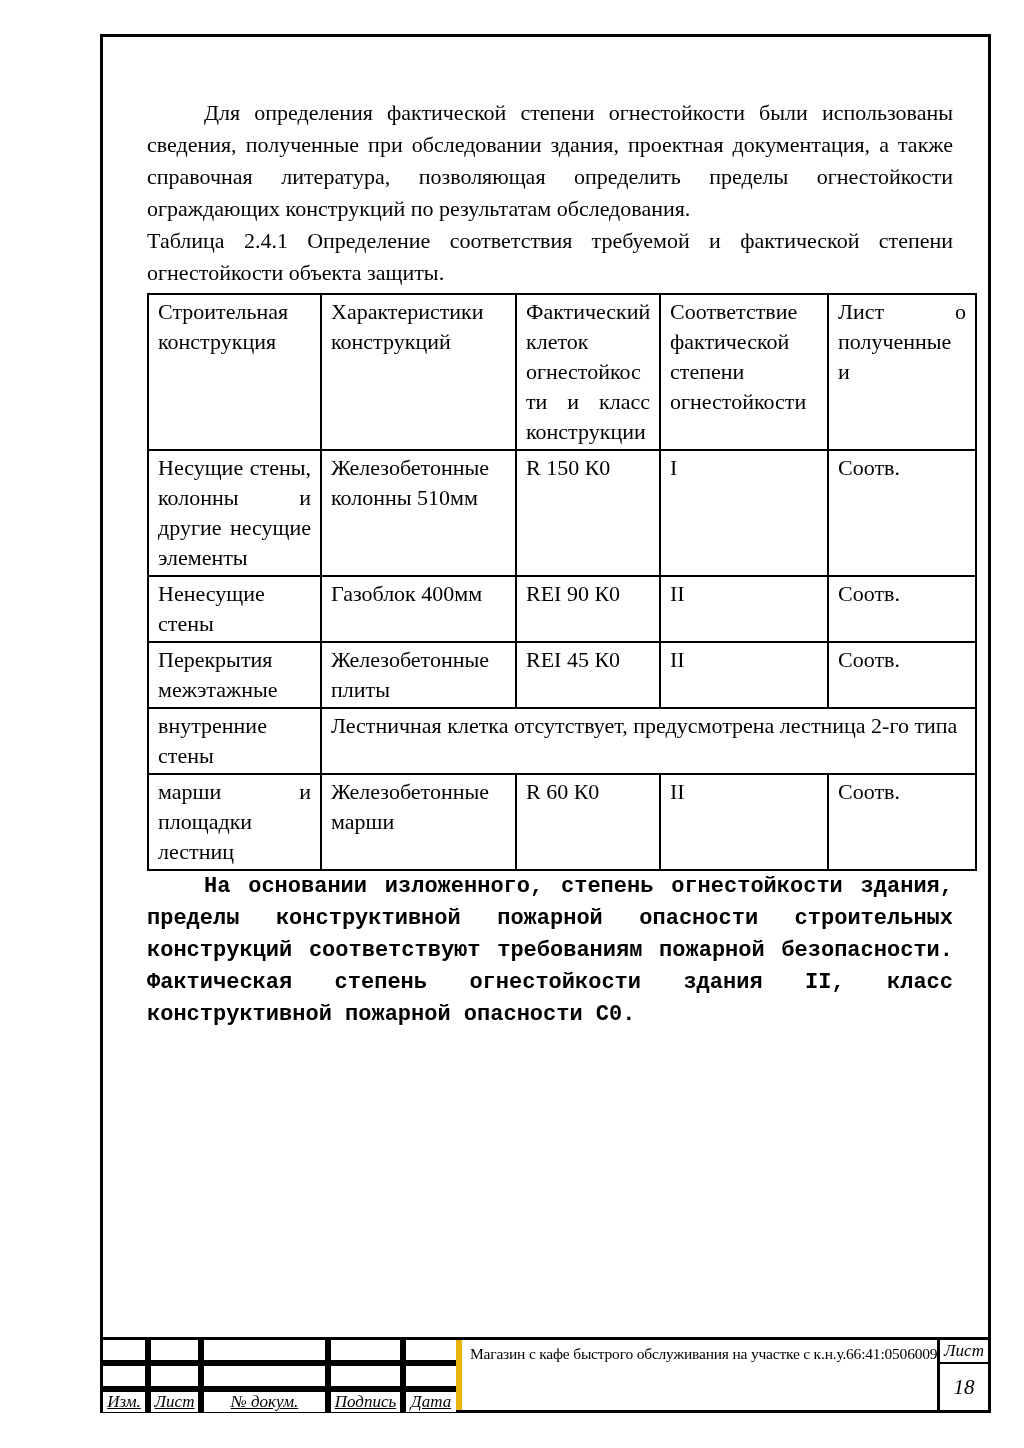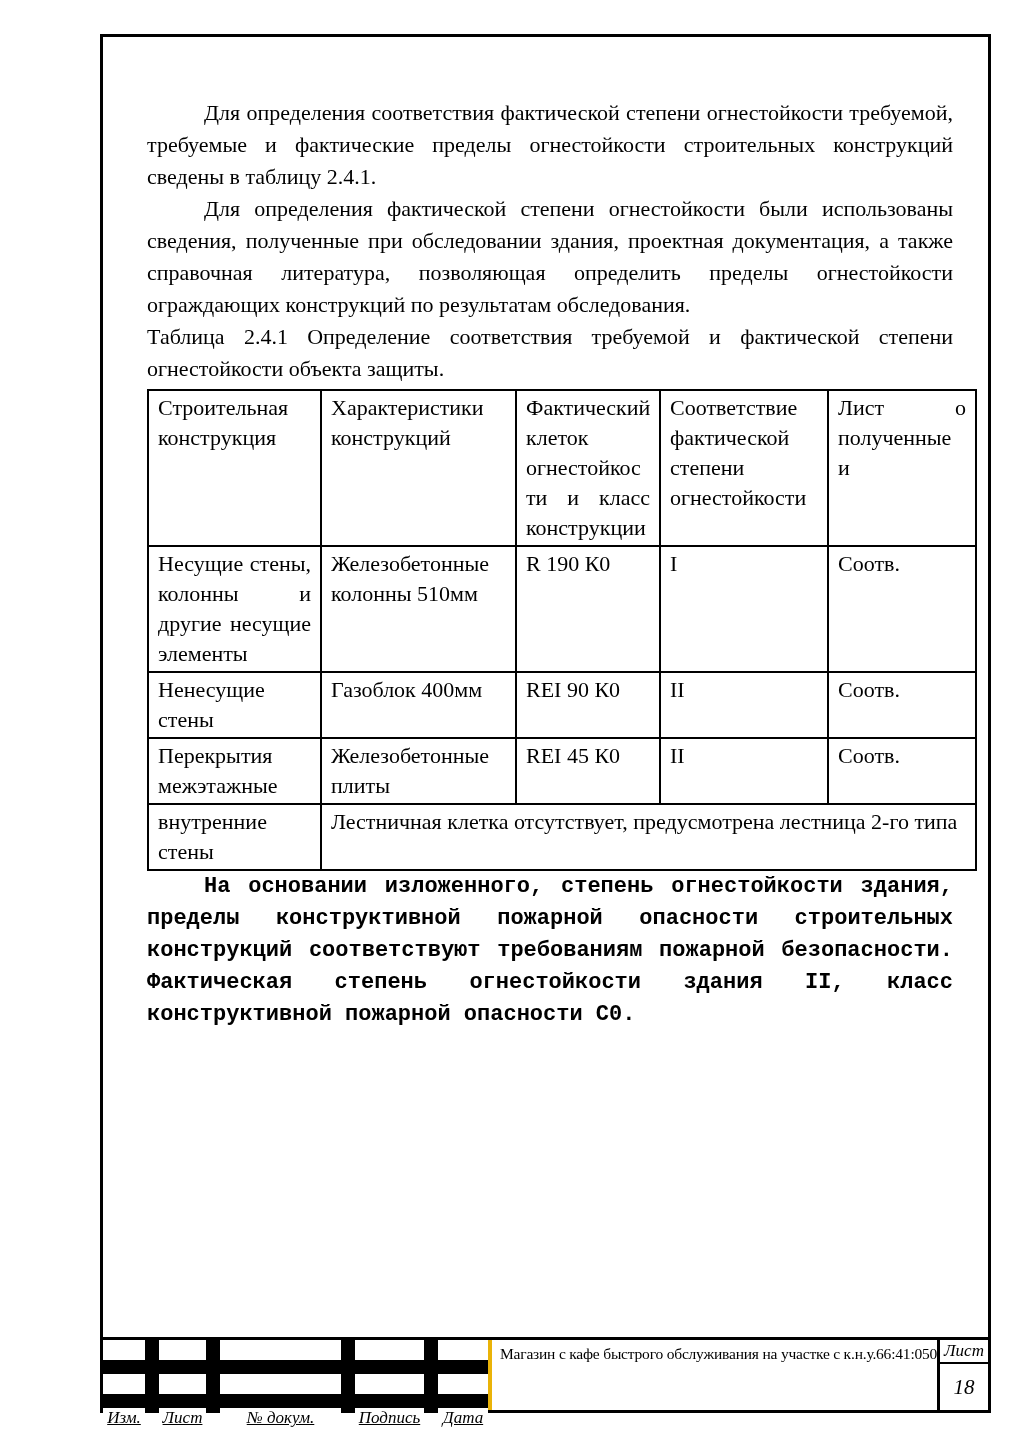--- a/index.html
+++ b/index.html
@@ -43,21 +43,21 @@
   
   .titleblock{
     position:absolute;left:0;right:0;bottom:0;height:73px;
     border-top:3px solid #000;box-sizing:border-box;
     display:flex;background:#fff;
   }
   .tb-left{
     background:#000;display:grid;
     grid-template-columns:42px 47px 121px 69px 50px;
     grid-template-rows:20px 20px auto;
-    gap:14px;border-right:4px solid #eab308;box-sizing:border-box;text-decoration:underline;
+    gap:6px;border-right:6px solid #eab308;box-sizing:border-box;text-decoration:underline;
   }
   .tb-left .c{background:#fff;}
   .tb-left .lab{
     display:flex;align-items:center;justify-content:center;
     font-style:italic;font-size:17px;
   }
   .tb-title{
     flex:1;border-right:3px solid #000;box-sizing:border-box;
     padding:5px 4px 0 8px;font-size:15.5px;letter-spacing:-0.2px;
     white-space:nowrap;overflow:hidden;
@@ -73,21 +73,20 @@
   .tb-right .sheet-num{
     flex:1;display:flex;align-items:center;justify-content:center;
     font-style:italic;font-size:21px;
   }
 </style>
 </head>
 <body>
 
 <div class="frame">
   <div class="content">
-    <p class="para">Для определения соответствия фактической степени огнестойкости требуемой, требуемые и фактические пределы огнестойкости строительных конструкций сведены в таблицу 2.4.1.</p>
     <p class="para">Для определения фактической степени огнестойкости были использованы сведения, полученные при обследовании здания, проектная документация, а также справочная литература, позволяющая определить пределы огнестойкости ограждающих конструкций по результатам обследования.</p>
     <p class="para caption">Таблица 2.4.1 Определение соответствия требуемой и фактической степени огнестойкости объекта защиты.</p>
 
     <table class="doc">
       <colgroup>
         <col style="width:173px">
         <col style="width:195px">
         <col style="width:144px">
         <col style="width:168px">
         <col style="width:148px">
@@ -126,21 +125,21 @@
               <div class="ln j">Несущие стены,</div>
               <div class="ln j">колонны и</div>
               <div class="ln j">другие несущие</div>
               <div class="ln">элементы</div>
             </td>
             <td>
               <div class="ln">Железобетонные</div>
               <div class="ln">колонны 510мм</div>
             </td>
             <td>
-              <div class="ln">R 190 К0</div>
+              <div class="ln">R 150 К0</div>
             </td>
             <td>
               <div class="ln">I</div>
             </td>
             <td>
               <div class="ln">Соотв.</div>
             </td>
           </tr>
           <tr class="tr1">
             <td>
@@ -179,20 +178,40 @@
               <div class="ln">Соотв.</div>
             </td>
           </tr>
           <tr class="tr4">
             <td>
               <div class="ln">внутренние</div>
               <div class="ln">стены</div>
             </td>
             <td colspan="4">
               <div class="ln">Лестничная клетка отсутствует, предусмотрена лестница 2-го типа</div>
+            </td>
+          </tr>
+          <tr class="tr5">
+            <td>
+              <div class="ln j">марши и</div>
+              <div class="ln">площадки</div>
+              <div class="ln">лестниц</div>
+            </td>
+            <td>
+              <div class="ln">Железобетонные</div>
+              <div class="ln">марши</div>
+            </td>
+            <td>
+              <div class="ln">R 60 К0</div>
+            </td>
+            <td>
+              <div class="ln">II</div>
+            </td>
+            <td>
+              <div class="ln">Соотв.</div>
             </td>
           </tr>
         </tbody>
     </table>
 
     <p class="para concl">На основании изложенного, степень огнестойкости здания, пределы конструктивной пожарной опасности строительных конструкций соответствуют требованиям пожарной безопасности. Фактическая степень огнестойкости здания II, класс конструктивной пожарной опасности С0.</p>
   </div>
 
   <div class="titleblock">
     <div class="tb-left">

